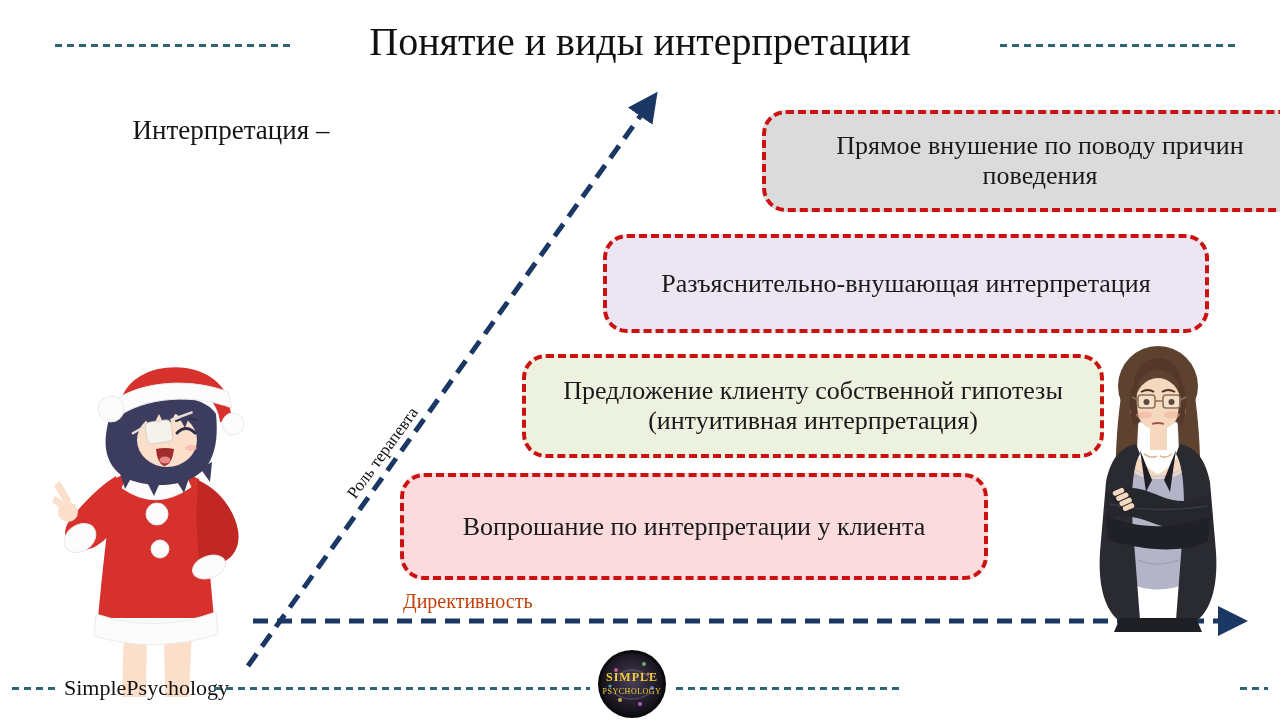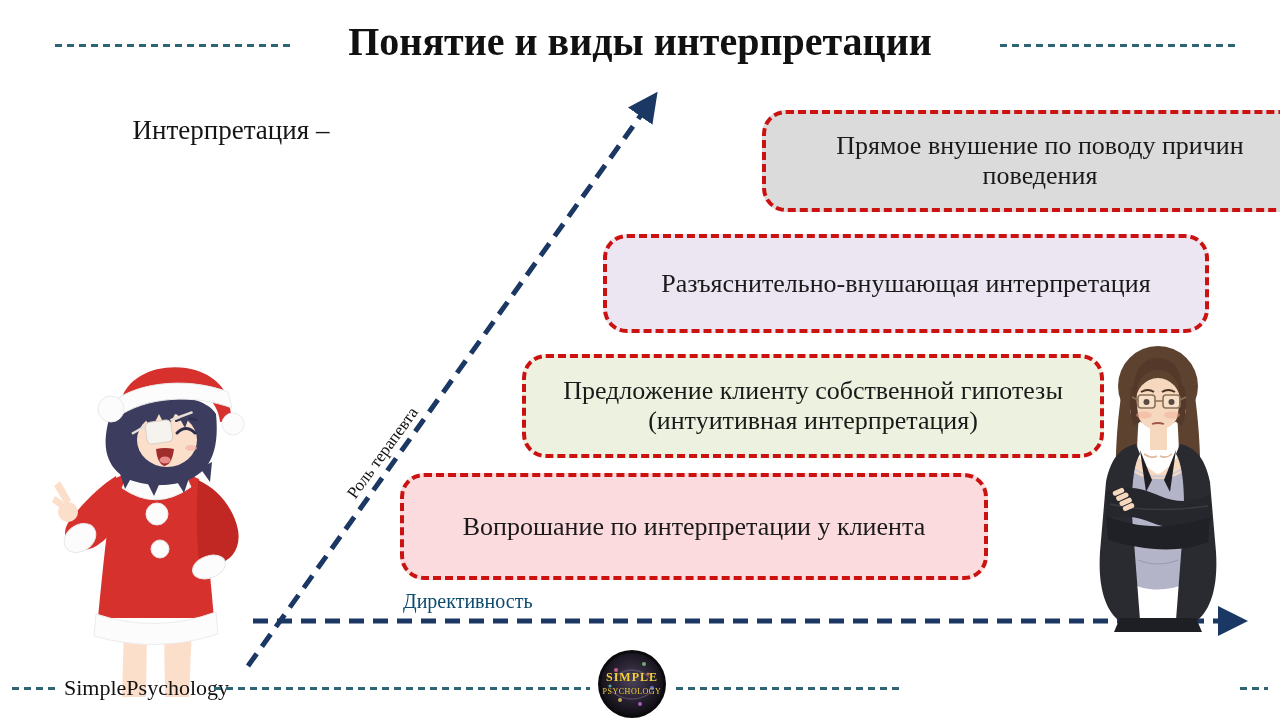--- a/index.html
+++ b/index.html
@@ -4,30 +4,30 @@
 <style>
   html,body{margin:0;padding:0;background:#888;}
   #slide{
     position:relative;width:1280px;height:720px;background:#ffffff;
     overflow:hidden;font-family:"Liberation Serif","DejaVu Serif",serif;color:#1a1a1a;
   }
   .dash{position:absolute;height:3px;
     background:repeating-linear-gradient(90deg,#2E6575 0 7px,transparent 7px 12px);}
   
   .title{position:absolute;left:0;top:18px;width:1280px;text-align:center;
-    font-size:40px;font-weight:700;color:#111;}
+    font-size:40px;font-weight:400;color:#111;}
   
   .definition{position:absolute;left:58px;top:112px;width:346px;text-align:center;
     font-size:27px;line-height:1.40;color:#151515;}
   .def-term{font-weight:400;display:block;}
   
   #axes{position:absolute;left:0;top:0;}
   .y-label{position:absolute;left:383px;top:453px;transform:translate(-50%,-50%) rotate(-54deg);
     font-size:17px;color:#111;white-space:nowrap;}
-  .x-label{position:absolute;left:403px;top:590px;font-size:20px;color:#0c4a6e;white-space:nowrap;}
+  .x-label{position:absolute;left:403px;top:590px;font-size:20px;color:#c2410c;white-space:nowrap;}
   
   .type-box{position:absolute;border:4px dashed #CC1111;border-radius:24px;
     display:flex;align-items:center;justify-content:center;text-align:center;
     font-size:26px;color:#1a1a1a;padding:4px 26px;box-sizing:border-box;}
   .box1{left:762px;top:110px;width:556px;height:102px;}
   .box2{left:603px;top:234px;width:606px;height:99px;}
   .box3{left:522px;top:354px;width:582px;height:104px;}
   .box4{left:400px;top:473px;width:588px;height:107px;}
   
   #girl{position:absolute;left:52px;top:362px;}

